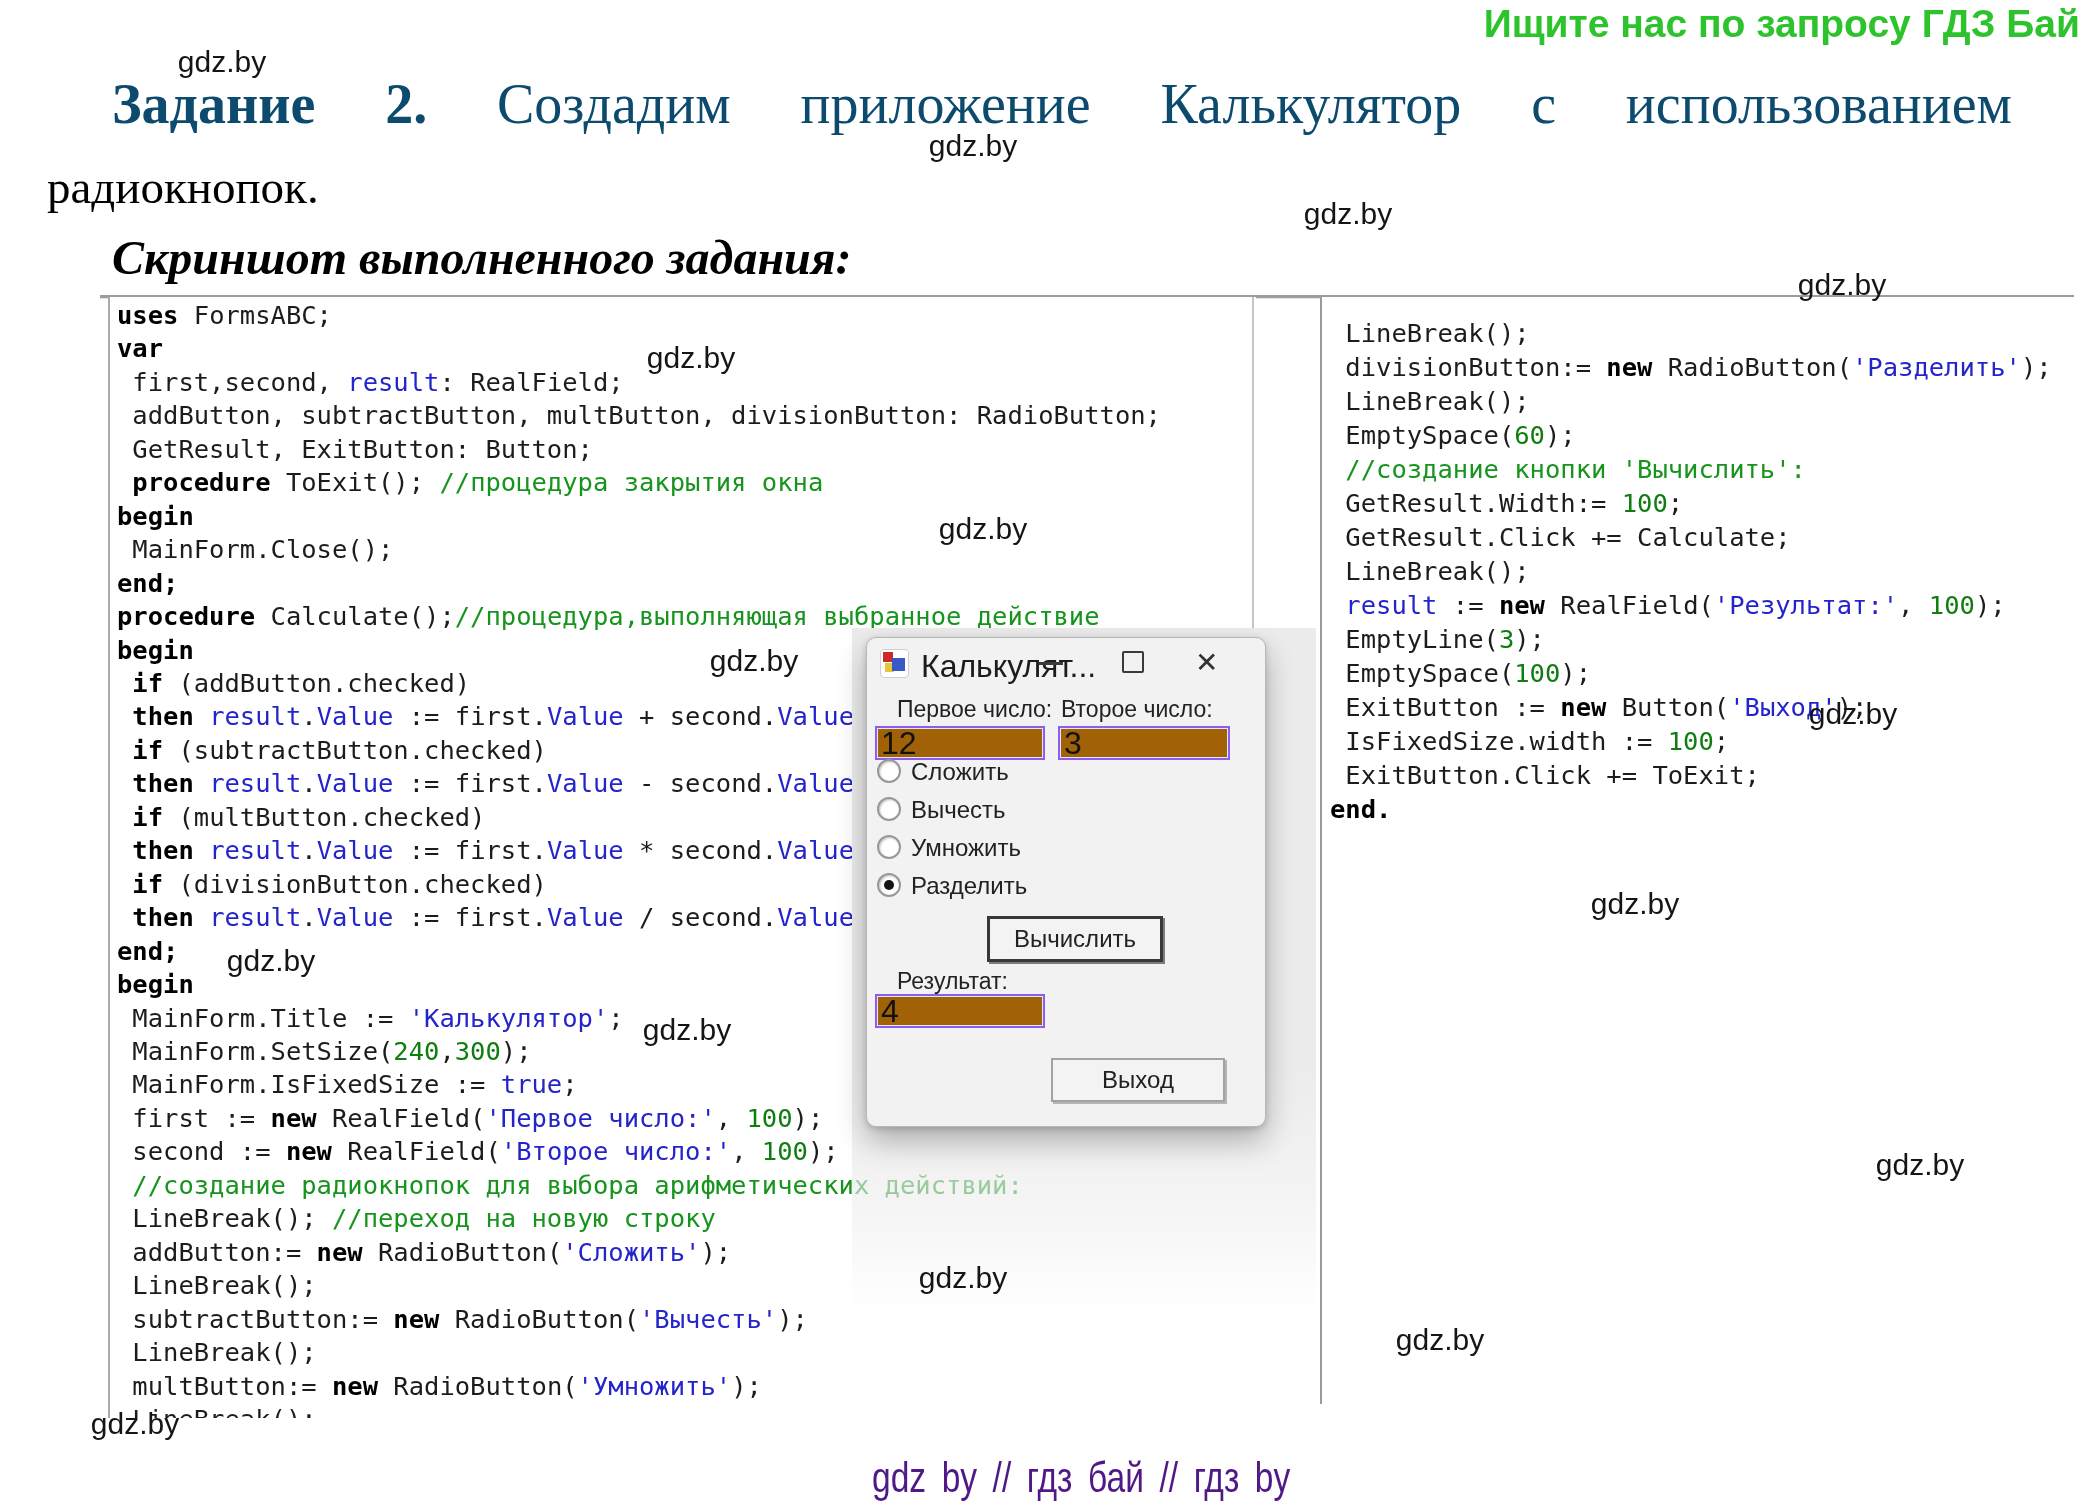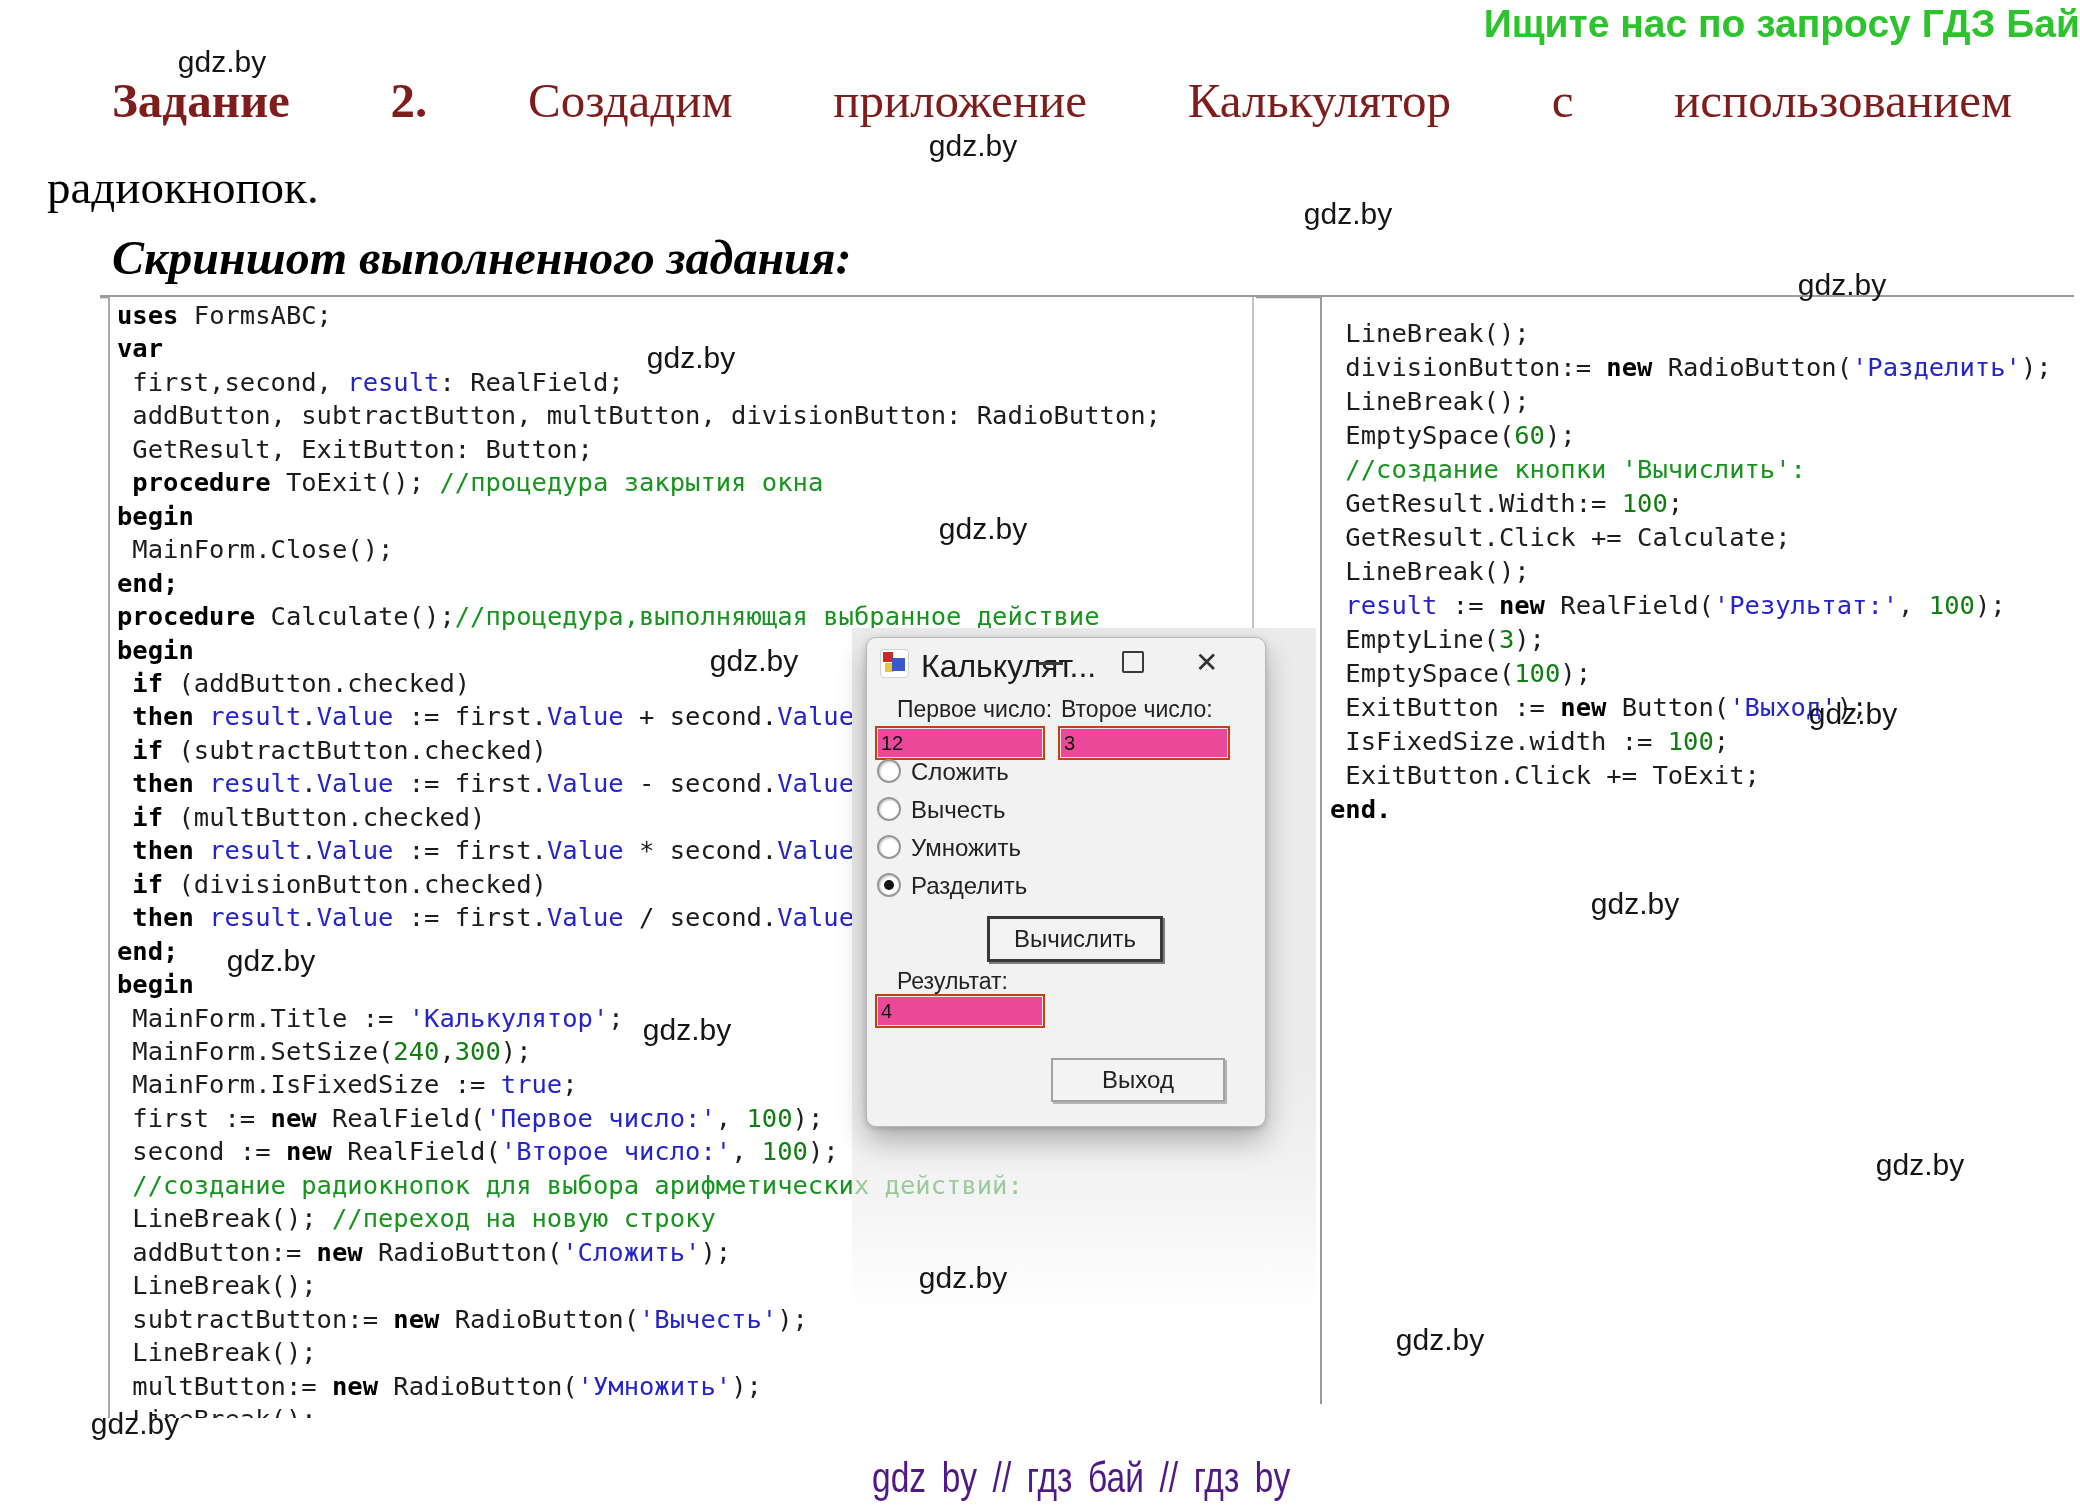--- a/index.html
+++ b/index.html
@@ -4,21 +4,21 @@
 <style>
   html,body{margin:0;padding:0;}
   body{width:2080px;height:1506px;position:relative;background:#ffffff;overflow:hidden;
        font-family:"Liberation Sans",sans-serif;}
 
   
   .promo{position:absolute;top:2px;left:0;width:100%;text-align:right;
          font-size:39px;font-weight:600;color:#2cc32c;}
   .title-line1{position:absolute;left:112px;top:72px;width:1900px;display:flex;
                justify-content:space-between;font-family:"Liberation Serif",serif;
-               font-size:49px;color:#7f1d1d;}
+               font-size:56px;color:#0c4a6e;}
   .title-line1 .tw-bold{font-weight:700;}
   .title-line2{position:absolute;left:47px;top:160px;font-family:"Liberation Serif",serif;
                font-size:47px;color:#000;}
   .subtitle{position:absolute;left:112px;top:230px;font-family:"Liberation Serif",serif;
             font-size:48px;font-weight:700;font-style:italic;color:#000;}
 
   
   .top-rule{position:absolute;left:100px;top:295px;width:1974px;height:3px;
             background:#9c9c9c;border-bottom:1px solid #e3e3e3;}
   .panel-left{position:absolute;left:108px;top:297px;width:1146px;height:1121px;
@@ -48,22 +48,22 @@
             border:1px solid #d0d0d0;border-radius:4px;}
   .app-icon .sq-red{position:absolute;left:2px;top:2px;width:10px;height:10px;background:#cc2a2a;}
   .app-icon .sq-yellow{position:absolute;left:4px;top:13px;width:9px;height:9px;background:#e8c63a;}
   .app-icon .sq-blue{position:absolute;left:11px;top:8px;width:13px;height:13px;background:#3a59c8;}
   .wtitle{position:absolute;left:54px;top:10px;font-size:32px;color:#1c1c1c;}
   .btn-min{position:absolute;left:172px;top:24px;width:24px;height:0;border-top:3px solid #3a3a3a;}
   .btn-max{position:absolute;left:255px;top:13px;width:18px;height:18px;border:2.5px solid #3a3a3a;border-radius:2px;}
   .btn-close{position:absolute;left:328px;top:7px;font-size:28px;color:#333;line-height:36px;}
 
   .flabel{position:absolute;font-size:23px;color:#222;}
-  .field{position:absolute;height:30px;background:#ec4899;border:2px solid #c2410c;
-         box-shadow:inset 0 0 0 1px #e9e9e9;font-size:20px;color:#111;
+  .field{position:absolute;height:30px;background:#a16207;border:2px solid #8b5cf6;
+         box-shadow:inset 0 0 0 1px #e9e9e9;font-size:32px;color:#111;
          padding-left:4px;line-height:30px;}
   .radio-row{position:absolute;left:10px;height:26px;}
   .radio-circle{position:absolute;left:0;top:1px;width:20px;height:20px;border-radius:50%;
          background:#fff;border:2px solid #979797;box-shadow:inset 1px 1px 2px rgba(0,0,0,.25);}
   .radio-circle.checked::after{content:"";position:absolute;left:5px;top:5px;width:10px;height:10px;
          border-radius:50%;background:#141414;}
   .radio-label{position:absolute;left:34px;top:0;font-size:24px;color:#222;white-space:nowrap;}
   .wbutton{position:absolute;background:#f3f3f3;font-size:24px;color:#222;
            display:flex;align-items:center;justify-content:center;}
   .btn-calc{left:120px;top:278px;width:170px;height:40px;border:3px solid #383838;

